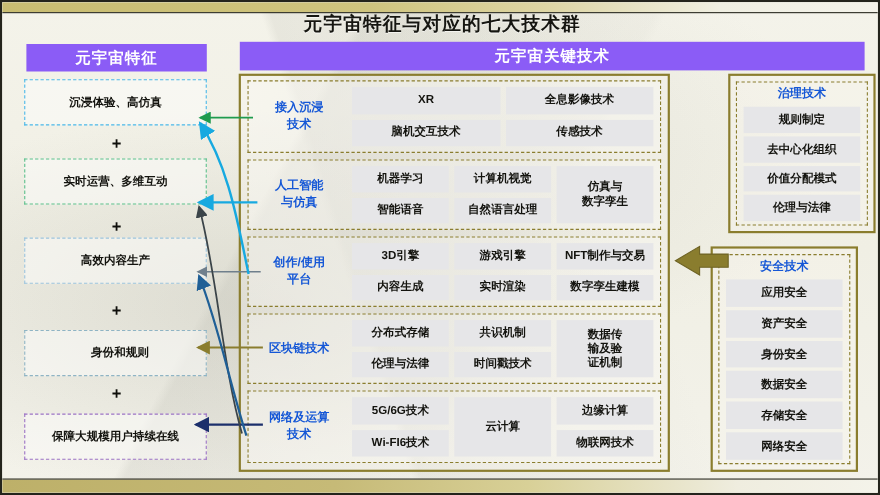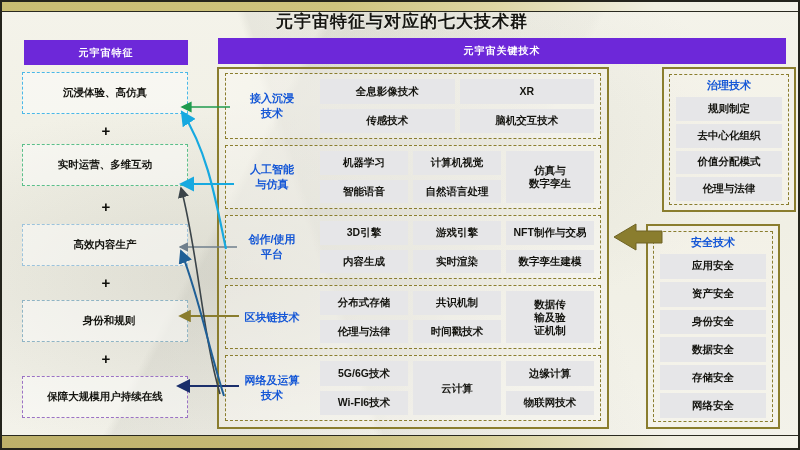--- a/index.html
+++ b/index.html
@@ -39,22 +39,22 @@
   }
 
   .title{
     position:absolute;left:0;top:8px;width:800px;text-align:center;
     font-size:17px;font-weight:bold;color:#161611;letter-spacing:1px;
     text-shadow:0 1px 0 rgba(255,255,255,.6);
   }
 
   
   .hdr{
-    position:absolute;background:#6d28d9;color:#ffffff;
-    font-size:10px;font-weight:bold;letter-spacing:1px;
+    position:absolute;background:#8b5cf6;color:#ffffff;
+    font-size:14px;font-weight:bold;letter-spacing:1px;
     display:flex;align-items:center;justify-content:center;
   }
   #hdr-left{left:22px;top:38px;width:164px;height:25px;}
   #hdr-right{left:216px;top:36px;width:568px;height:26px;text-align:right;}
 
   
   #features{position:absolute;left:14px;top:70px;width:180px;height:348px;}
   .feat{
     position:absolute;left:6px;width:166px;height:42px;
     display:flex;align-items:center;justify-content:center;
@@ -131,38 +131,38 @@
   <div class="title">元宇宙特征与对应的七大技术群</div>
 
   <div class="hdr" id="hdr-left">元宇宙特征</div>
   <div class="hdr" id="hdr-right">元宇宙关键技术</div>
 
   <div id="features">
       <div class="feat" style="top: 0px; border: 1.8px dashed rgb(74, 184, 232);">沉浸体验、高仿真</div>
       <div class="plus" style="top: 51px;">+</div>
       <div class="feat" style="top: 72px; border: 1.8px dashed rgb(91, 191, 138);">实时运营、多维互动</div>
       <div class="plus" style="top: 127px;">+</div>
-      <div class="feat" style="top: 152px; border: 1.8px dashed rgb(156, 195, 220);">高效内容生产</div>
+      <div class="feat" style="top: 144px; border: 1.8px dashed rgb(156, 195, 220);">高效内容生产</div>
       <div class="plus" style="top: 203px;">+</div>
       <div class="feat" style="top: 228px; border: 1.8px dashed rgb(143, 180, 196); padding-left: 8px;">身份和规则</div>
       <div class="plus" style="top: 279px;">+</div>
       <div class="feat" style="top: 304px; border: 1.8px dashed rgb(155, 114, 196);">保障大规模用户持续在线</div>
     </div>
 
   <div id="centre">
       <div class="tgroup" style="top: 4px; height: 66px;">
         <div class="gname">接入沉浸<br>技术</div>
         <div class="cells">
           <div class="col">
+            <div class="cell">XR</div>
+            <div class="cell">脑机交互技术</div>
+          </div>
+          <div class="col">
             <div class="cell">全息影像技术</div>
             <div class="cell">传感技术</div>
-          </div>
-          <div class="col">
-            <div class="cell">XR</div>
-            <div class="cell">脑机交互技术</div>
           </div>
         </div>
       </div>
       <div class="tgroup" style="top: 76px; height: 64px;">
         <div class="gname">人工智能<br>与仿真</div>
         <div class="cells">
           <div class="col">
             <div class="cell">机器学习</div>
             <div class="cell">智能语音</div>
           </div>

